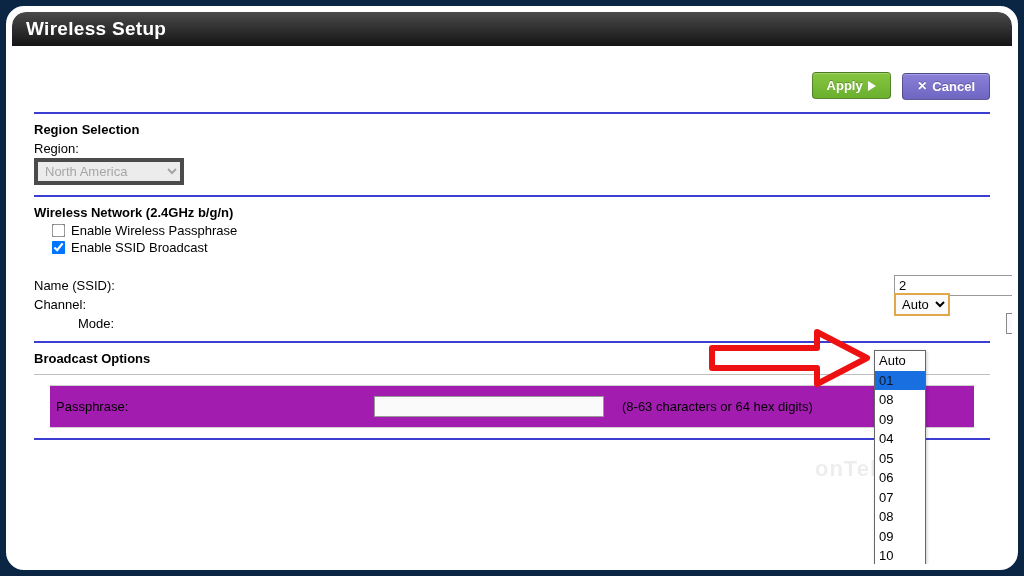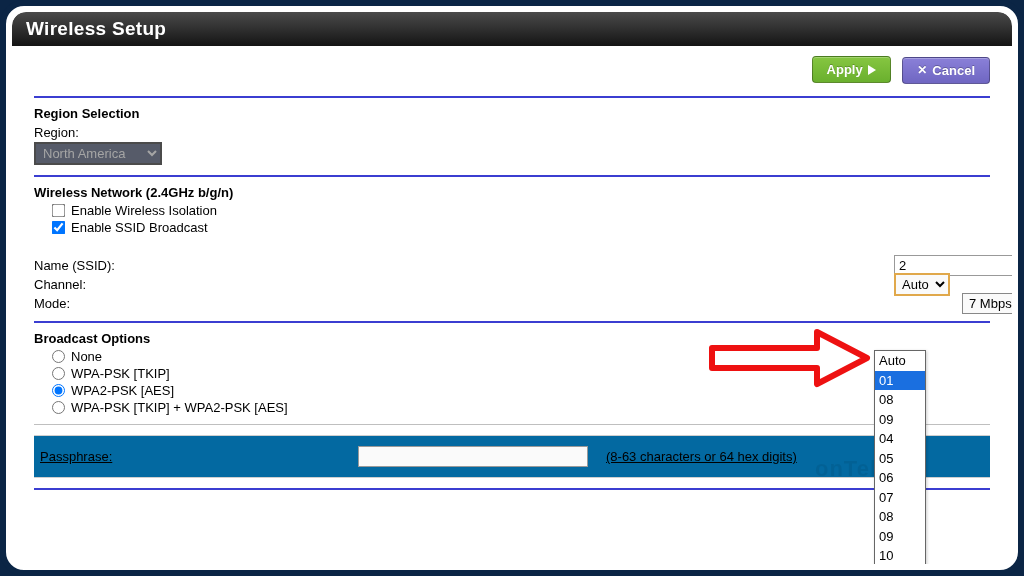--- a/index.html
+++ b/index.html
@@ -32,21 +32,21 @@
       background: linear-gradient(#4a4a4a, #2a2a2a 60%, #141414);
       color: #fff;
       padding: 6px 14px;
       font-weight: bold;
       font-size: 19px;
       letter-spacing: 0.3px;
       border-top-left-radius: 14px;
       border-top-right-radius: 14px;
     }
     .content {
-      padding: 6px 22px 10px 22px;
+      padding: 22px 22px 10px 22px;
       position: relative;
     }
     .btnbar {
       text-align: right;
       padding: 4px 0 10px;
     }
     .btn {
       display: inline-flex;
       align-items: center;
       gap: 5px;
@@ -92,24 +92,24 @@
     }
     .row .label {
       width: 300px;
       flex-shrink: 0;
     }
     .row.narrowlabel .label { width: 150px; }
 
     .indent { padding-left: 18px; }
 
     select.region {
-      width: 128px;
+      width: 150px;
       padding: 1px 3px;
-      background: #0f172a;
-      border: 2px solid #000000;
+      background: #e5e5e5;
+      border: 4px solid #000000;
       font-size: 13px;
     }
     select.channel-select {
       width: 56px;
       padding: 1px 2px;
       border: 2px solid #e0a84b;
       background: #fafafa;
       font-size: 13px;
     }
     select.mode-select {
@@ -165,41 +165,40 @@
       max-height: 220px;
       overflow: hidden;
     }
     .dropdown-list .opt {
       padding: 1px 4px;
       cursor: pointer;
       line-height: 1.35;
     }
     .dropdown-list .opt.highlight {
       background: #1a6fe0;
-      color: #ffffff;
+      color: #0f172a;
     }
 
     
     .arrow-annot {
       position: absolute;
       left: 695px;
       top: 280px;
       width: 165px;
       height: 64px;
       z-index: 30;
       pointer-events: none;
     }
 
     .grey-band {
-      background: #0369a1;
+      background: #a21caf;
       border-top: 1px solid #cfcfcf;
       border-bottom: 1px solid #cfcfcf;
-      margin: 10px 0;
+      margin: 10px 16px;
       padding: 10px 6px;
-      text-decoration: underline;
     }
     
     .passrow { display: flex; align-items: center; gap: 18px; }
     .passrow .label { width: 300px; }
 
     .checkbox-line { display:flex; align-items:center; gap:6px; padding:1px 0;}
     .checkbox-line input { transform: scale(1.05); }
     .radio-line { display:flex; align-items:center; gap:6px; padding:1px 0;}
   </style>
 </head>
@@ -235,68 +234,50 @@
       </select>
     </div>
 
     <hr class="sep" style="margin-top:10px;">
 
     <div class="section-title">Wireless Network (2.4GHz b/g/n)</div>
 
     <div class="indent">
       <div class="checkbox-line">
         <input type="checkbox" style="">
-        <span>Enable Wireless Isolation</span>
+        <span>Enable Wireless Passphrase</span>
       </div>
       <div class="checkbox-line">
         <input type="checkbox" checked="" style="">
         <span>Enable SSID Broadcast</span>
       </div>
     </div>
 
     <div class="row" style="position:relative; margin-top:20px;">
       <div class="label">Name (SSID):</div>
       <input type="text" class="ssid field-right" value="2" style="">
     </div>
 
     <div class="row" style="position:relative;">
       <div class="label">Channel:</div>
       <select class="channel-select field-right">
         <option>Auto</option>
       </select>
     </div>
 
-    <div class="row" style="position:relative;">
+    <div class="row" style="position:relative;margin-left:44px;">
       <div class="label">Mode:</div>
       <select class="mode-select field-right mode">
         <option>7 Mbps</option>
       </select>
     </div>
 
     <hr class="sep" style="margin-top:8px;">
 
     <div class="section-title">Broadcast Options</div>
-    <div class="indent">
-      <div class="radio-line">
-        <input type="radio" name="sec" style="">
-        <span>None</span>
-      </div>
-      <div class="radio-line">
-        <input type="radio" name="sec" style="">
-        <span>WPA-PSK [TKIP]</span>
-      </div>
-      <div class="radio-line">
-        <input type="radio" name="sec" checked="" style="">
-        <span>WPA2-PSK [AES]</span>
-      </div>
-      <div class="radio-line">
-        <input type="radio" name="sec" style="">
-        <span>WPA-PSK [TKIP] + WPA2-PSK [AES]</span>
-      </div>
-    </div>
 
     <hr class="thin" style="margin-top:8px;">
 
     <div class="grey-band">
       <div class="passrow">
         <div class="label">Passphrase:</div>
         <input type="text" class="pass" value="" style="">
         <span>(8-63 characters or 64 hex digits)</span>
       </div>
     </div>

